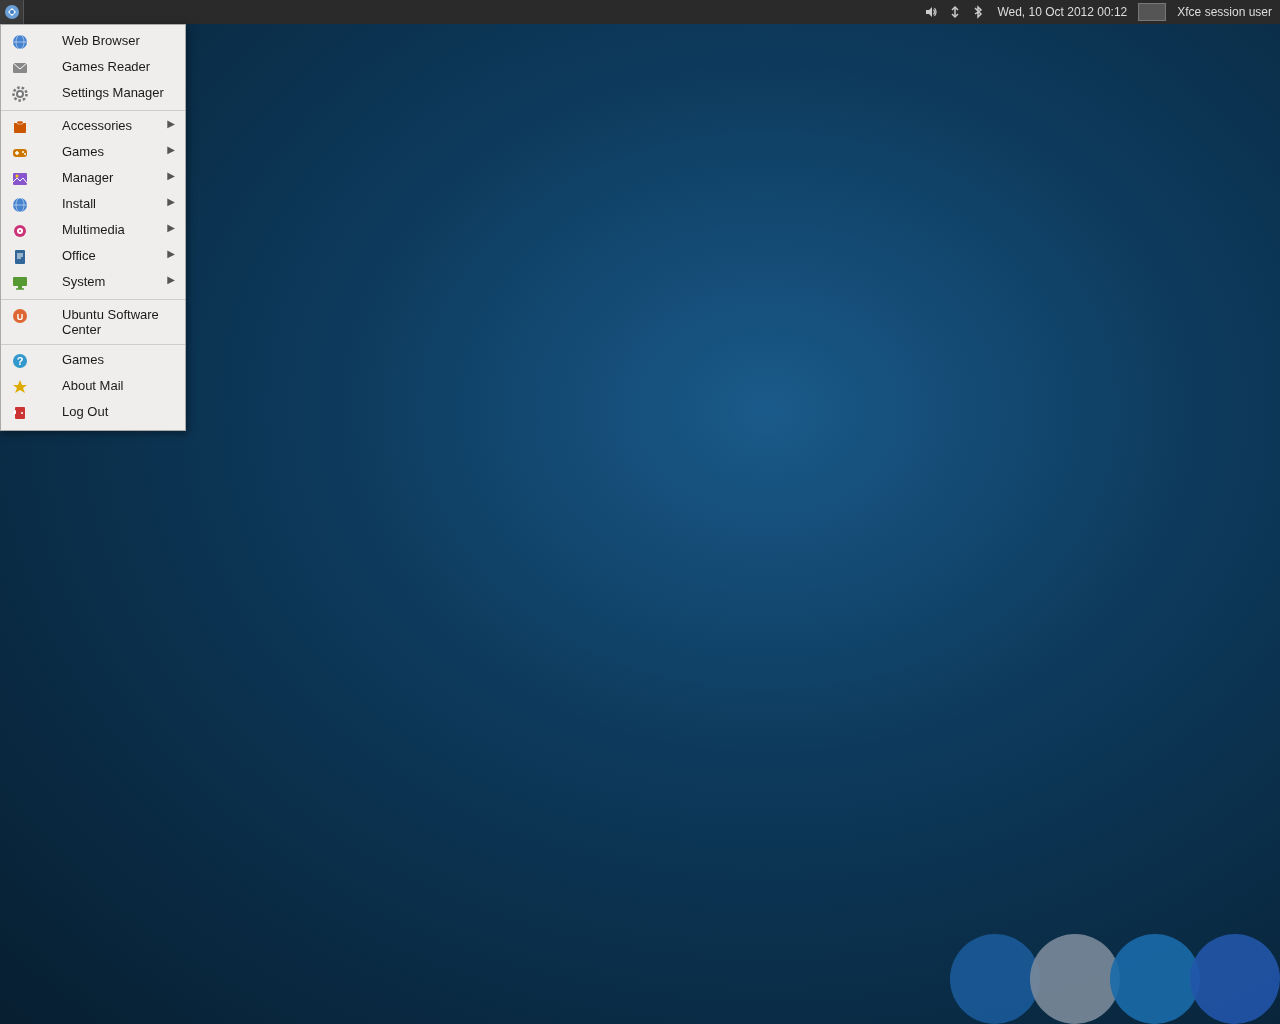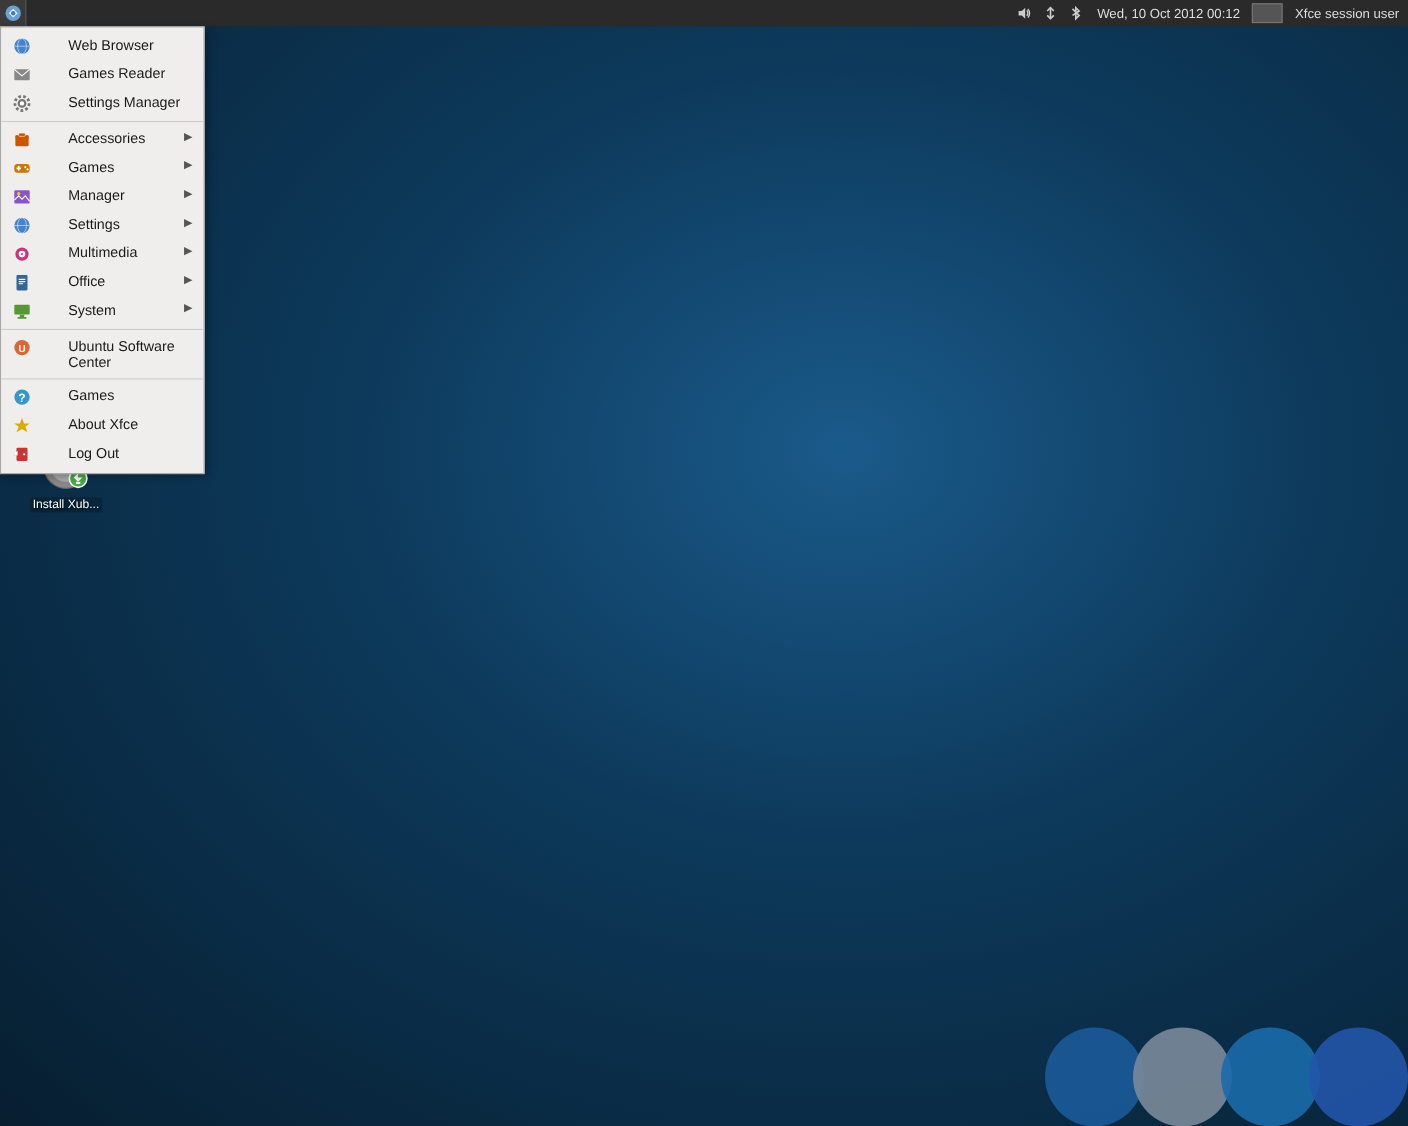--- a/index.html
+++ b/index.html
@@ -292,21 +292,21 @@
         <span class="menu-item-arrow">▶</span>
       </div>
       <div class="menu-item">
         <span class="menu-item-icon">
           <svg width="16" height="16" viewBox="0 0 16 16">
             <circle cx="8" cy="8" r="7" fill="#3377cc" opacity="0.9"></circle>
              <ellipse cx="8" cy="8" rx="4" ry="7" fill="none" stroke="white" stroke-width="0.8" opacity="0.6"></ellipse>
              <line x1="1" y1="8" x2="15" y2="8" stroke="white" stroke-width="0.8" opacity="0.6"></line>
           </svg>
         </span>
-        <span class="menu-item-label">Settings</span>
+        <span class="menu-item-label">Install</span>
         <span class="menu-item-arrow">▶</span>
       </div>
       <div class="menu-item">
         <span class="menu-item-icon">
           <svg width="16" height="16" viewBox="0 0 16 16">
             <rect x="2" y="2" width="12" height="12" rx="6" fill="#cc3377"></rect>
              <circle cx="8" cy="8" r="3" fill="white"></circle>
              <circle cx="8" cy="8" r="1" fill="#cc3377"></circle>
           </svg>
         </span>
@@ -355,21 +355,21 @@
           </svg>
         </span>
         <span class="menu-item-label">Games</span>
       </div>
       <div class="menu-item">
         <span class="menu-item-icon">
           <svg width="16" height="16" viewBox="0 0 16 16">
             <polygon points="8,1 10,6 15,6 11,9 13,14 8,11 3,14 5,9 1,6 6,6" fill="#ddaa00"></polygon>
           </svg>
         </span>
-        <span class="menu-item-label">About Xfce</span>
+        <span class="menu-item-label">About Mail</span>
       </div>
       <div class="menu-item">
         <span class="menu-item-icon">
           <svg width="16" height="16" viewBox="0 0 16 16">
             <rect x="3" y="2" width="10" height="12" rx="1" fill="#cc3333"></rect>
              <circle cx="10" cy="8" r="1" fill="white"></circle>
              <rect x="1" y="7" width="5" height="2" fill="#cc3333" opacity="0.8"></rect>
              <polyline points="1,7 4,5 4,9 1,9" fill="white"></polyline>
           </svg>
         </span>
@@ -380,36 +380,20 @@
   <div class="desktop-icon" style="left:20px; top:340px;">
     <div class="desktop-icon-img">
       <svg width="40" height="36" viewBox="0 0 40 36">
         <polygon points="20,4 4,18 8,18 8,34 32,34 32,18 36,18" fill="#5b9bd5" stroke="#3a7abf" stroke-width="1"></polygon>
         <rect x="14" y="22" width="12" height="12" fill="#85c1e9"></rect>
       </svg>
     </div>
     <div class="desktop-icon-label">Home</div>
   </div>
 
-  <div class="desktop-icon" style="left:20px; top:400px;">
-    <div class="desktop-icon-img">
-      <svg width="42" height="42" viewBox="0 0 42 42">
-        <circle cx="21" cy="21" r="20" fill="#888" stroke="#666" stroke-width="1"></circle>
-        <circle cx="21" cy="21" r="14" fill="#aaa"></circle>
-        <circle cx="21" cy="21" r="5" fill="#666"></circle>
-        <circle cx="21" cy="21" r="2" fill="#444"></circle>
-
-        <circle cx="32" cy="32" r="8" fill="#4aaa44" stroke="white" stroke-width="1.5"></circle>
-        <polygon points="32,27 32,35 28,31" fill="white"></polygon>
-        <polygon points="32,35 36,31 32,31" fill="white"></polygon>
-        <rect x="30" y="35" width="4" height="2" fill="white"></rect>
-      </svg>
-    </div>
-    <div class="desktop-icon-label">Install Xub...</div>
-  </div>
 
   <div class="bottom-circles">
     <div class="circle" style="width:90px;height:90px;background:#1a5a99;opacity:0.9;"></div>
     <div class="circle" style="width:90px;height:90px;background:#7a8a9a;opacity:0.9;"></div>
     <div class="circle" style="width:90px;height:90px;background:#1a6aaa;opacity:0.9;"></div>
     <div class="circle" style="width:90px;height:90px;background:#2255aa;opacity:0.9;margin-right:0;"></div>
   </div>
 
 </div>
 

